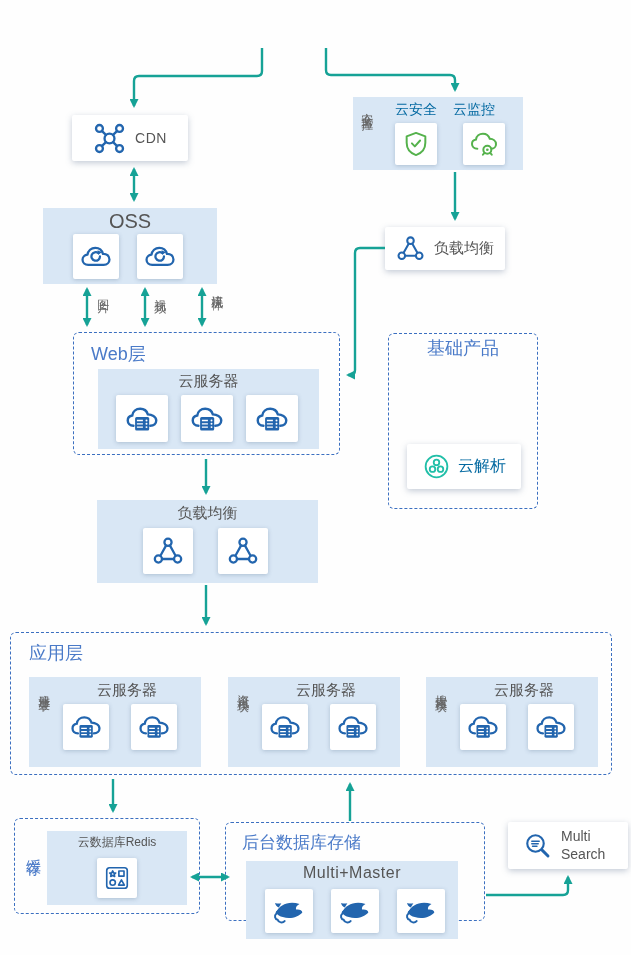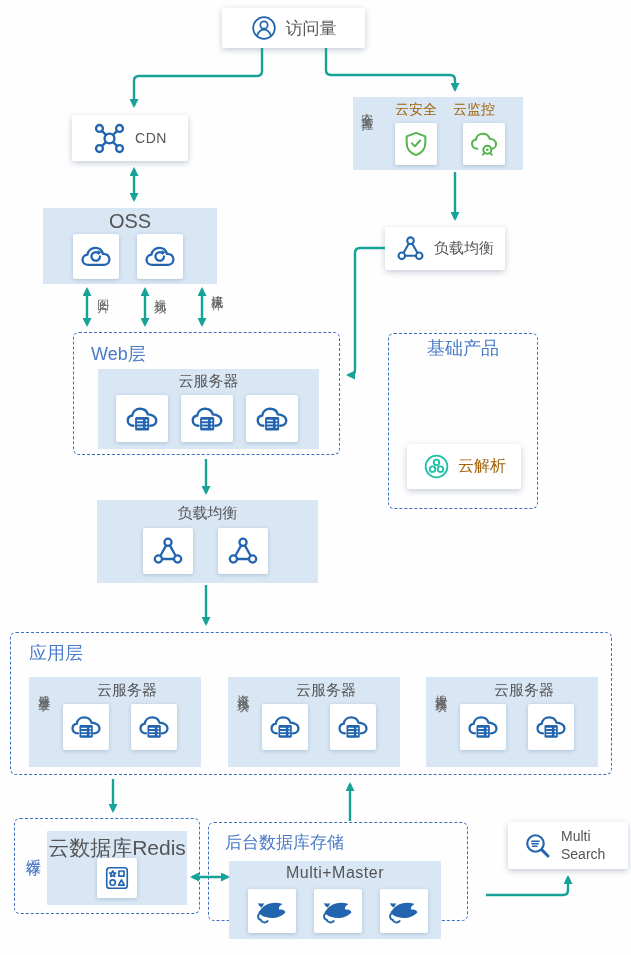--- a/index.html
+++ b/index.html
@@ -15,21 +15,21 @@
     display:flex; align-items:center; justify-content:center; gap:9px;
   }
   .panel { position:absolute; background:#d9e7f5; }
   .dashed { position:absolute; border:1px dashed #3b6fc0; border-radius:6px; }
   .tile {
     position:absolute; background:#fff; border-radius:2px;
     box-shadow:0 1px 4px rgba(70,95,130,.3);
     display:flex; align-items:center; justify-content:center;
   }
   .t-gray { color:#555; }
-  .t-dark { color:#a16207; }
+  .t-dark { color:#0369a1; }
   .t-blue { color:#4a7ac8; }
   .vtext { writing-mode:vertical-rl; text-orientation:upright; letter-spacing:2px; line-height:1.1; }
   .ctitle { position:absolute; left:0; right:0; text-align:center; }
   #wires { position:absolute; left:0; top:0; pointer-events:none; }
   svg.icon { display:block; }
 </style>
 </head>
 <body>
 
 <svg width="0" height="0" style="position:absolute">
@@ -124,26 +124,20 @@
       <circle cx="10" cy="10" r="6.6" stroke-width="1.7"></circle>
       <path d="M7 8.2 H13 M7 10.2 H12.2 M7.6 12.2 H11.2" stroke-width="1.1"></path>
       <path d="M15.1 15.1 L20 20" stroke-width="2.3"></path>
     </g>
   </symbol>
 </defs>
   </svg>
 
 <div id="canvas">
 
-  <div class="box-white" style="left:222px;top:8px;width:143px;height:40px">
-    <svg class="icon" width="26" height="26">
-        <use href="#i-person"></use>
-      </svg>
-    <span class="t-gray" style="font-size:17px">访问量</span>
-  </div>
 
   <div class="box-white" style="left:72px;top:115px;width:116px;height:46px">
     <svg class="icon" width="33" height="33">
         <use href="#i-cdn"></use>
       </svg>
     <span class="t-gray" style="font-size:14px;letter-spacing:.5px">CDN</span>
   </div>
 
   <div class="panel" style="left:353px;top:97px;width:170px;height:73px">
     <span class="vtext t-gray abs" style="left:7px;top:6px;font-size:12px;color:#666">安全监控</span>
@@ -281,30 +275,30 @@
         <svg class="icon" width="34" height="34">
             <use href="#i-cloud-server"></use>
           </svg>
       </div>
     </div>
   </div>
 
   <div class="dashed" style="left:14px;top:818px;width:186px;height:96px">
     <span class="vtext t-blue abs" style="left:10px;top:28px;font-size:15px">缓存</span>
     <div class="panel" style="left:32px;top:12px;width:140px;height:74px">
-      <div class="ctitle t-gray" style="top:3px;font-size:21px">云数据库Redis</div>
+      <div class="ctitle t-gray" style="top:3px;font-size:12px">云数据库Redis</div>
       <div class="tile" style="left:50px;top:27px;width:40px;height:40px">
         <svg class="icon" width="28" height="28">
             <use href="#i-redis"></use>
           </svg>
       </div>
     </div>
   </div>
 
-  <div class="dashed" style="left:208px;top:822px;width:260px;height:99px">
+  <div class="dashed" style="left:225px;top:822px;width:260px;height:99px">
     <span class="t-blue abs" style="left:16px;top:8px;font-size:17px">后台数据库存储</span>
     <div class="panel" style="left:20px;top:38px;width:212px;height:78px">
       <div class="ctitle t-gray" style="top:3px;font-size:16px;letter-spacing:.5px">Multi+Master</div>
       <div class="tile" style="left:19px;top:28px;width:48px;height:44px">
         <svg class="icon" width="34" height="34">
             <use href="#i-dolphin"></use>
           </svg>
       </div>
       <div class="tile" style="left:85px;top:28px;width:48px;height:44px">
         <svg class="icon" width="34" height="34">

